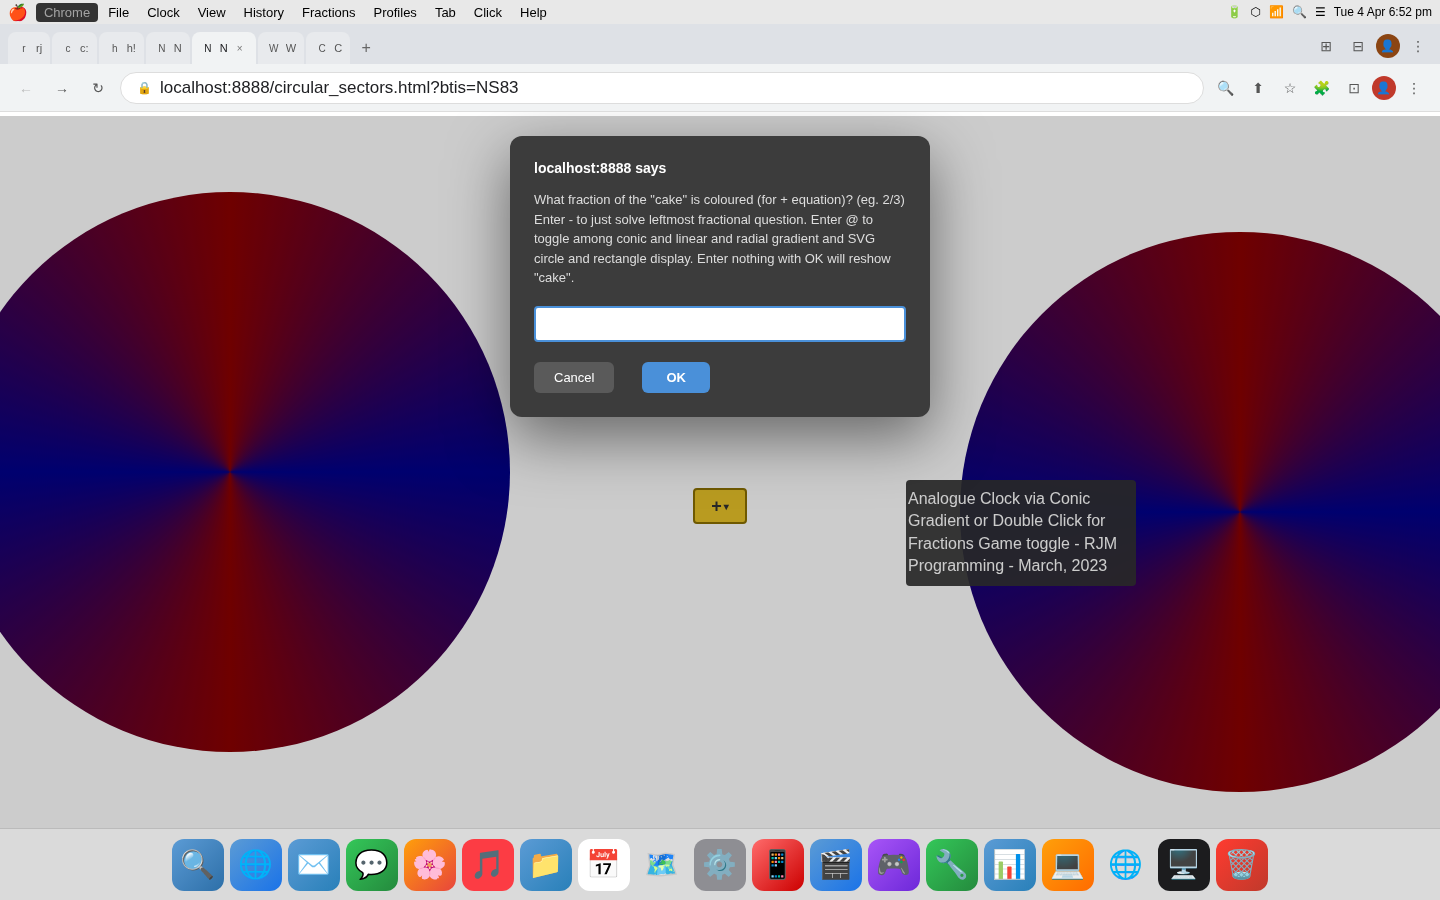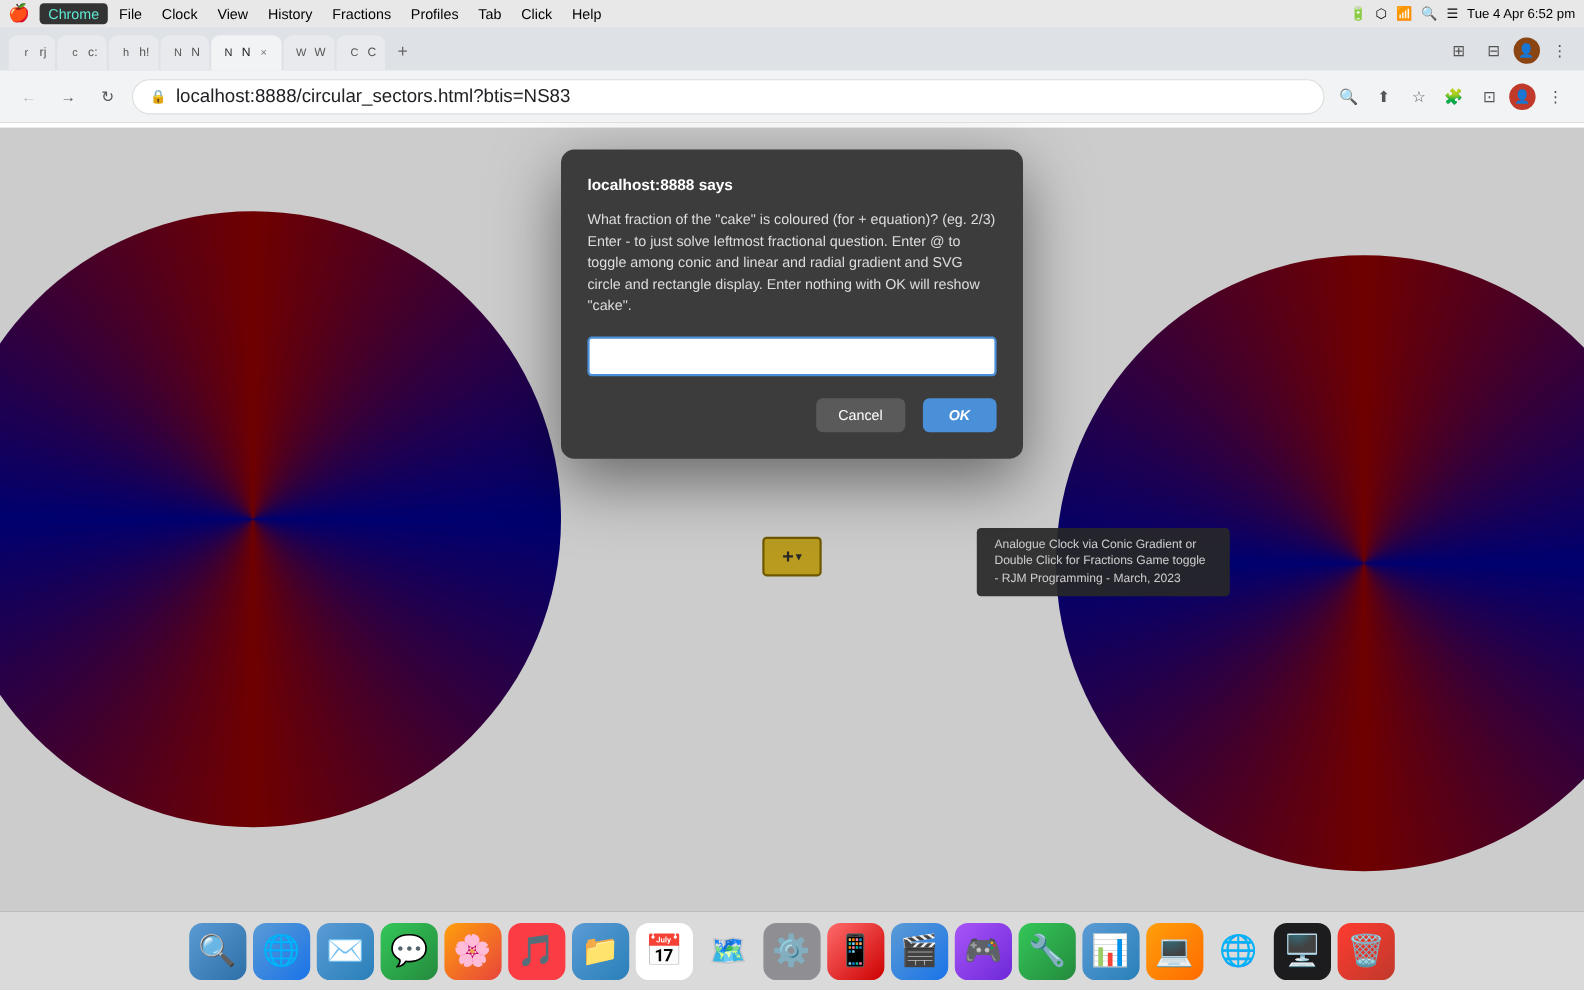--- a/index.html
+++ b/index.html
@@ -32,21 +32,21 @@
       cursor: default;
     }
     .menubar-item {
       padding: 2px 8px;
       border-radius: 4px;
       cursor: default;
       white-space: nowrap;
     }
     .menubar-item.active {
       background: #333;
-      color: #5eead4;
+      color: #a3a3a3;
     }
     .menubar-right {
       margin-left: auto;
       display: flex;
       align-items: center;
       gap: 8px;
       font-size: 12px;
     }
 
     
@@ -240,26 +240,26 @@
       cursor: pointer;
       font-size: 18px;
       font-weight: bold;
       color: #333;
       gap: 2px;
     }
 
     
     .tooltip {
       position: absolute;
-      right: 322px;
+      right: 304px;
       top: 368px;
       background: rgba(50, 50, 50, 0.92);
       color: #fff;
-      font-size: 11px;
-      padding: 8px 16px;
+      font-size: 16px;
+      padding: 8px 2px;
       border-radius: 4px;
       width: 230px;
       line-height: 1.4;
       pointer-events: none;
     }
 
     
     .dialog-overlay {
       position: absolute;
       top: 4px;
@@ -302,22 +302,22 @@
       border: 2px solid #4a90d9;
       border-radius: 4px;
       padding: 0 10px;
       font-size: 13px;
       color: #333;
       outline: none;
       margin-bottom: 20px;
     }
     .dialog-buttons {
       display: flex;
-      justify-content: flex-end;
-      gap: 16px;
+      justify-content: flex-start;
+      gap: 28px;
     }
     .btn-cancel {
       padding: 8px 20px;
       background: #5a5a5a;
       border: none;
       border-radius: 6px;
       color: #fff;
       font-size: 13px;
       cursor: pointer;
       font-family: inherit;
@@ -325,21 +325,20 @@
     .btn-ok {
       padding: 8px 24px;
       background: #4a90d9;
       border: none;
       border-radius: 6px;
       color: #fff;
       font-size: 13px;
       cursor: pointer;
       font-family: inherit;
       font-weight: 600;
-      font-style: italic;
     }
 
     
     .dock {
       position: fixed;
       bottom: 0;
       left: 0;
       width: 100%;
       height: 72px;
       background: rgba(220,220,220,0.85);

